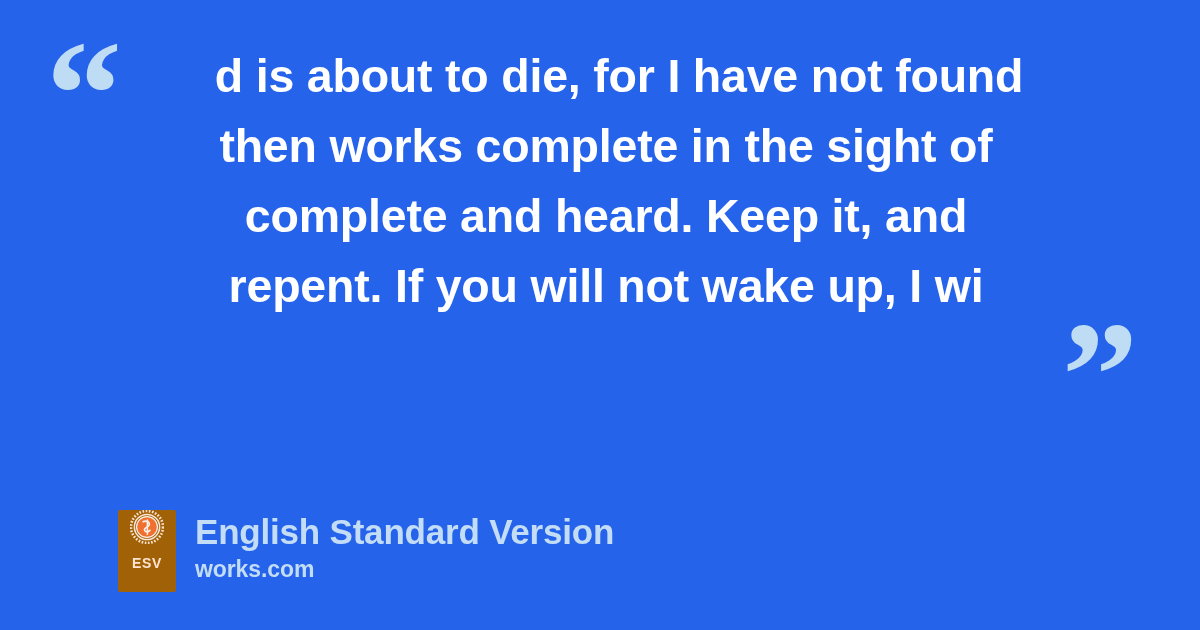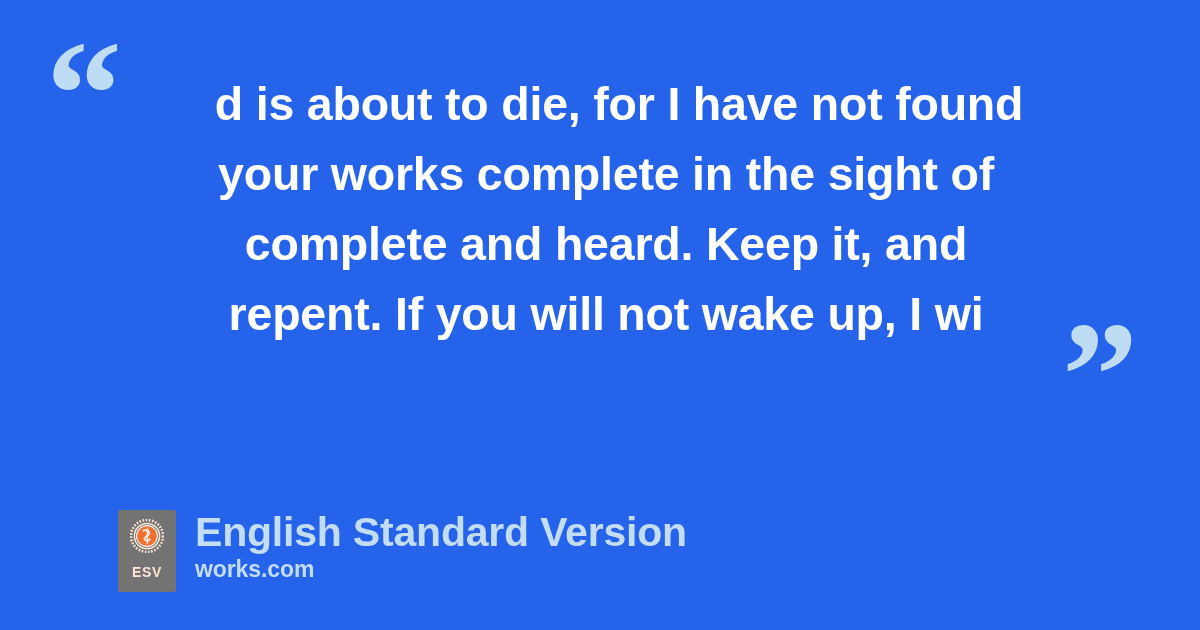--- a/index.html
+++ b/index.html
@@ -42,21 +42,21 @@
   #quote-close {
     left:1062px;
     top:300px;
     font-size:152px;
   }
 
   
   #verse-text {
     position:absolute;
     left:118px;
-    top:69px;
+    top:41px;
     width:976px;
     text-align:center;
     color:#ffffff;
     font-weight:700;
     font-size:46.5px;
     line-height:70px;
     letter-spacing:-0.2px;
   }
 
   #verse-text .verse-line {
@@ -74,27 +74,27 @@
     position:absolute;
     left:118px;
     top:510px;
     display:flex;
     align-items:flex-start;
   }
 
   #esv-logo {
     width:58px;
     height:82px;
-    background:#737373;
+    background:#a16207;
     border-radius:2px;
     display:flex;
     flex-direction:column;
     align-items:center;
     justify-content:flex-start;
-    padding-top:9px;
+    padding-top:0;
     flex:0 0 auto;
   }
 
   #esv-seal {
     width:34px;
     height:34px;
     display:block;
   }
 
   #esv-abbr {
@@ -106,21 +106,21 @@
     line-height:1;
   }
 
   #branding-text {
     margin-left:19px;
     padding-top:2px;
   }
 
   #version-name {
     color:#c4ddf7;
-    font-size:41px;
+    font-size:35px;
     font-weight:700;
     line-height:40px;
     letter-spacing:-0.2px;
     white-space:nowrap;
   }
 
   #site-url {
     color:#c4ddf7;
     font-size:23px;
     font-weight:700;
@@ -132,21 +132,21 @@
 </style>
 </head>
 <body>
 
 <div id="quote-card">
 
   <span class="quote-mark" id="quote-open">“</span>
 
   <div id="verse-text">
     <span class="verse-line">d is about to die, for I have not found</span>
-    <span class="verse-line">your works complete in the sight of</span>
+    <span class="verse-line">then works complete in the sight of</span>
     <span class="verse-line">complete and heard. Keep it, and</span>
     <span class="verse-line">repent. If you will not wake up, I wi</span>
   </div>
 
   <span class="quote-mark" id="quote-close">”</span>
 
   <div id="branding">
 
     <div id="esv-logo">
       <svg id="esv-seal" viewBox="0 0 34 34">

